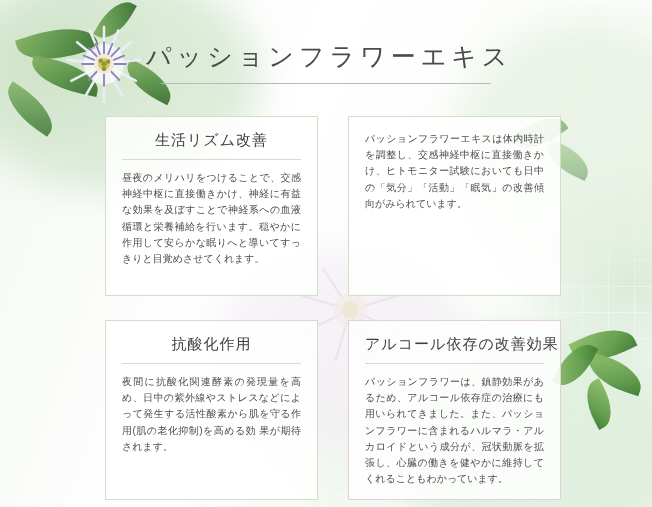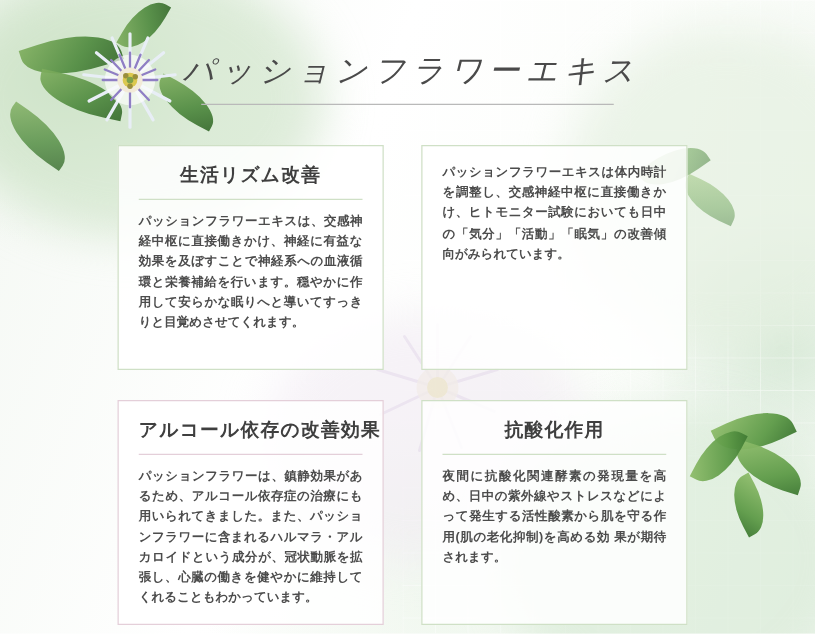--- a/index.html
+++ b/index.html
@@ -96,48 +96,46 @@
     pointer-events: none;
   }
 
   
   .heading-wrap {
     position: absolute;
     left: 146px;
     top: 40px;
     width: 360px;
     text-align: right;
-    font-style: italic;
   }
   .heading-title {
     font-family: "Liberation Serif", serif;
     font-size: 25px;
     letter-spacing: 5px;
     color: #4a4a4a;
     white-space: nowrap;
   }
   .heading-rule {
     margin: 10px auto 0;
     width: 330px;
     height: 1px;
     background: #b9b9b9;
   }
 
   
   .cards {
     position: absolute;
-    left: 94px;
+    left: 105px;
     top: 116px;
     width: 456px;
     display: grid;
     grid-template-columns: 213px 213px;
     grid-template-rows: 180px 180px;
     column-gap: 30px;
     row-gap: 24px;
-    font-weight: bold;
   }
   .card {
     position: relative;
     background: rgba(255,255,255,0.86);
     border: 1px solid #cfe0c6;
     box-sizing: border-box;
     padding: 14px 16px 12px;
   }
   .card.accent-pink { border-color: #e4cfd9; }
   .card-title {
@@ -244,31 +242,31 @@
 
   <div class="heading-wrap">
     <div class="heading-title">パッションフラワーエキス</div>
     <div class="heading-rule"></div>
   </div>
 
   <div class="cards">
 
     <div class="card">
       <div class="card-title">生活リズム改善</div>
-      <div class="card-body">パッションフラワーエキスは、交感神経中枢に直接働きかけ、神経に有益な効果を及ぼすことで神経系への血液循環と栄養補給を行います。穏やかに作用して安らかな眠りへと導いてすっきりと目覚めさせてくれます。</div>
+      <div class="card-body">昼夜のメリハリをつけることで、交感神経中枢に直接働きかけ、神経に有益な効果を及ぼすことで神経系への血液循環と栄養補給を行います。穏やかに作用して安らかな眠りへと導いてすっきりと目覚めさせてくれます。</div>
     </div>
 
     <div class="card">
       <div class="card-body">パッションフラワーエキスは体内時計を調整し、交感神経中枢に直接働きかけ、ヒトモニター試験においても日中の「気分」「活動」「眠気」の改善傾向がみられています。</div>
+    </div>
+
+    <div class="card">
+      <div class="card-title">抗酸化作用</div>
+      <div class="card-body">夜間に抗酸化関連酵素の発現量を高め、日中の紫外線やストレスなどによって発生する活性酸素から肌を守る作用(肌の老化抑制)を高める効 果が期待されます。</div>
     </div>
 
     <div class="card accent-pink">
       <div class="card-title">アルコール依存の改善効果</div>
       <div class="card-body">パッションフラワーは、鎮静効果があるため、アルコール依存症の治療にも用いられてきました。また、パッションフラワーに含まれるハルマラ・アルカロイドという成分が、冠状動脈を拡張し、心臓の働きを健やかに維持してくれることもわかっています。</div>
     </div>
 
-    <div class="card">
-      <div class="card-title">抗酸化作用</div>
-      <div class="card-body">夜間に抗酸化関連酵素の発現量を高め、日中の紫外線やストレスなどによって発生する活性酸素から肌を守る作用(肌の老化抑制)を高める効 果が期待されます。</div>
-    </div>
-
   </div>
 </div>
 
 </body></html>

